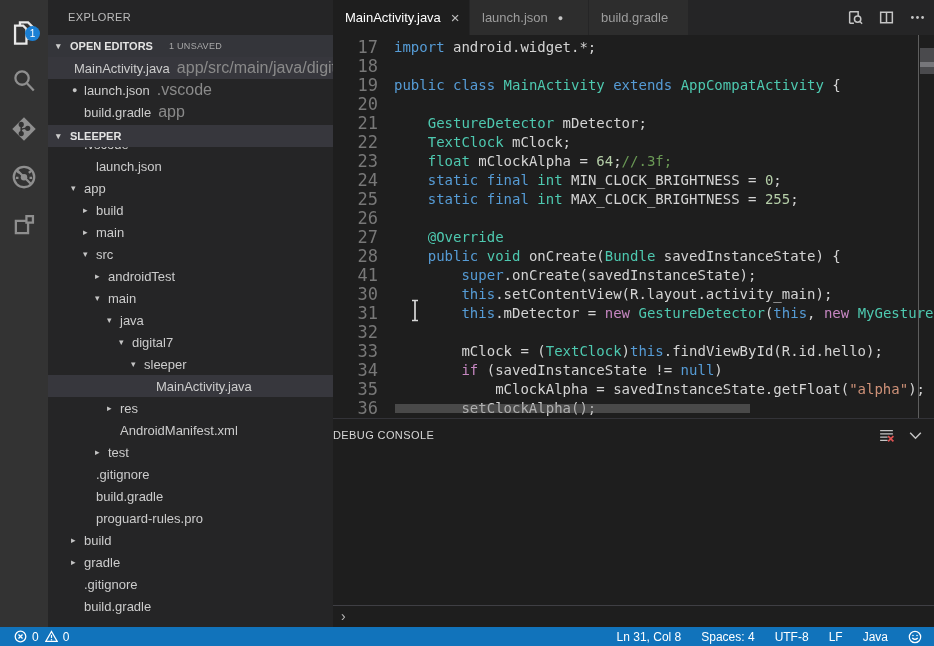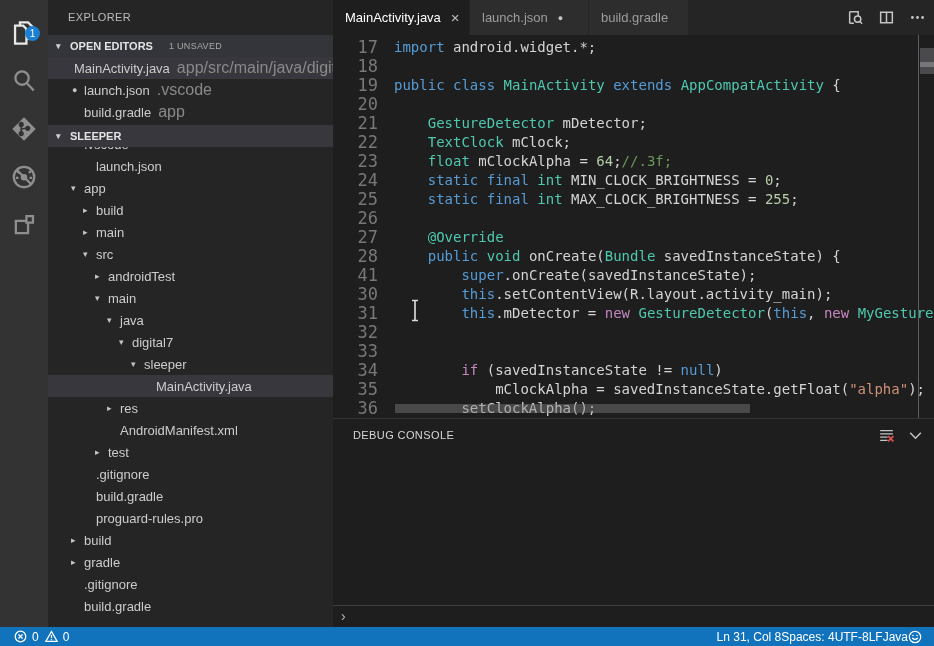--- a/index.html
+++ b/index.html
@@ -53,32 +53,32 @@
   .tk-pl{color:var(--tk-pl,#d4d4d4);}
   .ruler { position:absolute; left:585px; top:0; width:1px; height:383px; background:#5e5e5e; }
   .vthumb { position:absolute; left:587px; top:13px; width:14px; height:26px; background:#4a4a4d; }
   .vband { position:absolute; left:587px; top:27px; width:14px; height:5px; background:#76767a; }
   .hthumb { position:absolute; left:62px; top:369px; width:355px; height:9px; background:rgba(126,126,126,.45); cursor:pointer; }
   .ibeam { position:absolute; left:76px; top:264px; }
 
   
   .panel { position:absolute; left:0; top:418px; width:601px; height:209px; background:#1e1e1e; border-top:1px solid #333338; }
   .panel-head { position:absolute; top:0; left:0; width:601px; height:32px; display:flex; align-items:center; }
-  .panel-title { margin-left:20px; font-size:11px; color:#d7d7d7; letter-spacing:.4px; }
+  .panel-title { font-size:11px; color:#d7d7d7; letter-spacing:.4px; }
   .panel-actions { position:absolute; right:10px; top:0; height:32px; display:flex; align-items:center; gap:12px; color:#c5c5c5; }
   .panel-actions span { cursor:pointer; display:flex; }
   .repl { position:absolute; left:0; top:186px; width:601px; height:23px; border-top:1px solid #3f3f44; }
   .repl .prompt { margin-left:8px; font-size:14px; color:#b9b9b9; line-height:21px; display:inline-block; }
 
   
   .statusbar { position:absolute; left:0; top:627px; width:934px; height:19px; background:var(--c-status,#1173bb);
     color:#ffffff; font-size:12px; display:flex; align-items:center; }
   .sb-left { display:flex; align-items:center; gap:6px; padding-left:14px; }
   .sb-left .grp { display:flex; align-items:center; gap:5px; cursor:pointer; }
-  .sb-right { margin-left:auto; display:flex; align-items:center; gap:0; padding-right:12px; }
+  .sb-right { margin-left:auto; display:flex; align-items:center; gap:20px; padding-right:12px; }
   .sb-right span { cursor:pointer; }
   svg { display:block; }
 </style>
 </head>
 <body>
 
 <div id="app">
 
   <div class="activitybar">
     <div id="ab-items">
@@ -305,21 +305,21 @@
           <div class="cl"><span class="ln">23</span><span class="lc"><span class="tk-pl">    </span><span class="tk-type">float</span><span class="tk-pl"> mClockAlpha = </span><span class="tk-num">64</span><span class="tk-pl">;</span><span class="tk-com">//.3f;</span></span></div>
           <div class="cl"><span class="ln">24</span><span class="lc"><span class="tk-pl">    </span><span class="tk-kw">static final</span><span class="tk-pl"> </span><span class="tk-type">int</span><span class="tk-pl"> MIN_CLOCK_BRIGHTNESS = </span><span class="tk-num">0</span><span class="tk-pl">;</span></span></div>
           <div class="cl"><span class="ln">25</span><span class="lc"><span class="tk-pl">    </span><span class="tk-kw">static final</span><span class="tk-pl"> </span><span class="tk-type">int</span><span class="tk-pl"> MAX_CLOCK_BRIGHTNESS = </span><span class="tk-num">255</span><span class="tk-pl">;</span></span></div>
           <div class="cl"><span class="ln">26</span><span class="lc"></span></div>
           <div class="cl"><span class="ln">27</span><span class="lc"><span class="tk-pl">    </span><span class="tk-type">@Override</span></span></div>
           <div class="cl"><span class="ln">28</span><span class="lc"><span class="tk-pl">    </span><span class="tk-kw">public</span><span class="tk-pl"> </span><span class="tk-type">void</span><span class="tk-pl"> onCreate(</span><span class="tk-type">Bundle</span><span class="tk-pl"> savedInstanceState) {</span></span></div>
           <div class="cl"><span class="ln">41</span><span class="lc"><span class="tk-pl">        </span><span class="tk-kw">super</span><span class="tk-pl">.onCreate(savedInstanceState);</span></span></div>
           <div class="cl"><span class="ln">30</span><span class="lc"><span class="tk-pl">        </span><span class="tk-kw">this</span><span class="tk-pl">.setContentView(R.layout.activity_main);</span></span></div>
           <div class="cl"><span class="ln">31</span><span class="lc"><span class="tk-pl">        </span><span class="tk-kw">this</span><span class="tk-pl">.mDetector = </span><span class="tk-ctrl">new</span><span class="tk-pl"> </span><span class="tk-type">GestureDetector</span><span class="tk-pl">(</span><span class="tk-kw">this</span><span class="tk-pl">, </span><span class="tk-ctrl">new</span><span class="tk-pl"> </span><span class="tk-type">MyGestureListener</span></span></div>
           <div class="cl"><span class="ln">32</span><span class="lc"></span></div>
-          <div class="cl"><span class="ln">33</span></div>
+          <div class="cl"><span class="ln">33</span><span class="lc"><span class="tk-pl">        mClock = (</span><span class="tk-type">TextClock</span><span class="tk-pl">)</span><span class="tk-kw">this</span><span class="tk-pl">.findViewById(R.id.hello);</span></span></div>
           <div class="cl"><span class="ln">34</span><span class="lc"><span class="tk-pl">        </span><span class="tk-ctrl">if</span><span class="tk-pl"> (savedInstanceState != </span><span class="tk-kw">null</span><span class="tk-pl">)</span></span></div>
           <div class="cl"><span class="ln">35</span><span class="lc"><span class="tk-pl">            mClockAlpha = savedInstanceState.getFloat(</span><span class="tk-str">"alpha"</span><span class="tk-pl">);</span></span></div>
           <div class="cl"><span class="ln">36</span><span class="lc"><span class="tk-pl">        setClockAlpha();</span></span></div>
         </div>
       <div class="ruler"></div>
       <div class="vthumb"></div>
       <div class="vband"></div>
       <div class="hthumb"></div>
       <div class="ibeam">
         <svg width="12" height="23" viewBox="0 0 12 23">

